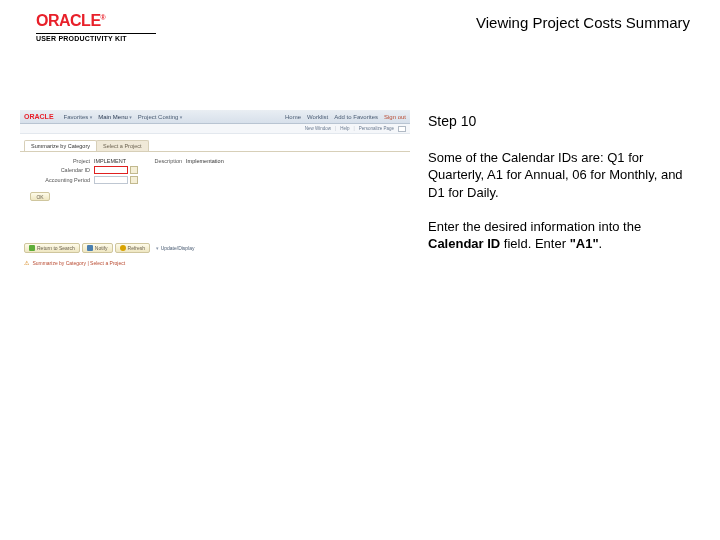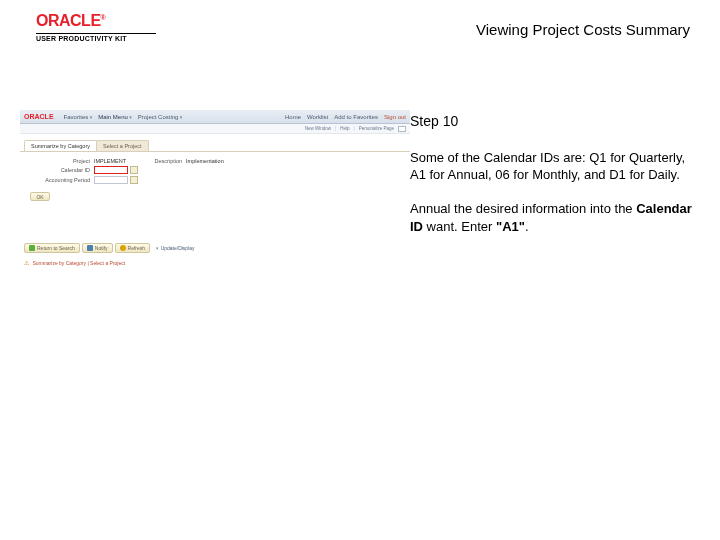--- a/index.html
+++ b/index.html
@@ -14,27 +14,28 @@
     padding: 0 30px 0 36px;
     display: flex;
     align-items: flex-start;
     justify-content: space-between;
   }
   .logo-block { display: flex; flex-direction: column; gap: 2px; }
   .oracle-logo { font-family: Arial, sans-serif; font-weight: bold; color: #e8202a; font-size: 16px; letter-spacing: -0.5px; }
   .oracle-logo sup { font-size: 7px; vertical-align: super; }
   .upk-line { border-top: 1px solid #000; width: 120px; margin-top: 1px; padding-top: 1px; }
   .upk-text { font-size: 7px; letter-spacing: 0.2px; font-weight: bold; }
-  .title { font-size: 15px; padding-top: 2px; margin-top: 7px; }
+  .title { font-size: 15px; padding-top: 2px; }
 
   
   .main {
     position: absolute;
     top: 110px; left: 20px; right: 20px; bottom: 20px;
     display: flex;
+    gap: 18px;
   }
   .left-col { width: 390px; }
   .right-col { flex: 1; font-size: 13px; line-height: 1.35; padding-top: 2px; }
   .right-col p { margin-bottom: 16px; }
   .right-col .step { font-size: 14px; margin-bottom: 18px; }
 
   
   .mini {
     width: 390px;
     font-size: 6px;
@@ -217,16 +218,16 @@
         <span class="warn">⚠</span>
         <span>Summarize by Category | Select a Project</span>
       </div>
     </div>
   </div>
 
   <div class="right-col">
     <p class="step">Step 10</p>
     <p>Some of the Calendar IDs are: Q1 for Quarterly, A1 for Annual, 06 for Monthly, and D1 for Daily.</p>
     <p>
-      <span>Annual the desired information into the </span><b>Calendar ID</b><span> want. Enter </span><b>"A1"</b><span>.</span>
+      <span>Enter the desired information into the </span><b>Calendar ID</b><span> field. Enter </span><b>"A1"</b><span>.</span>
     </p>
   </div>
 </div>
 
 </body></html>

